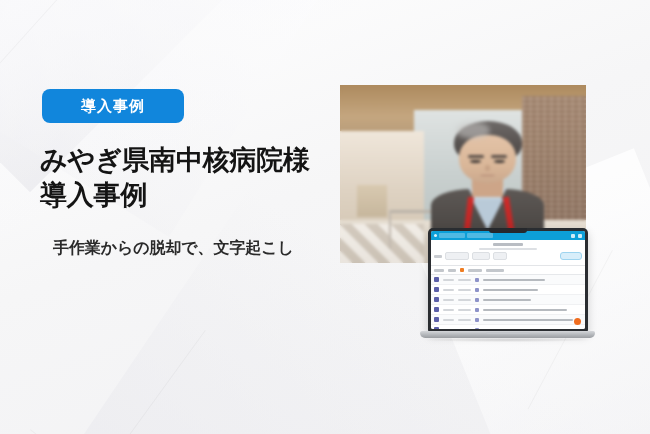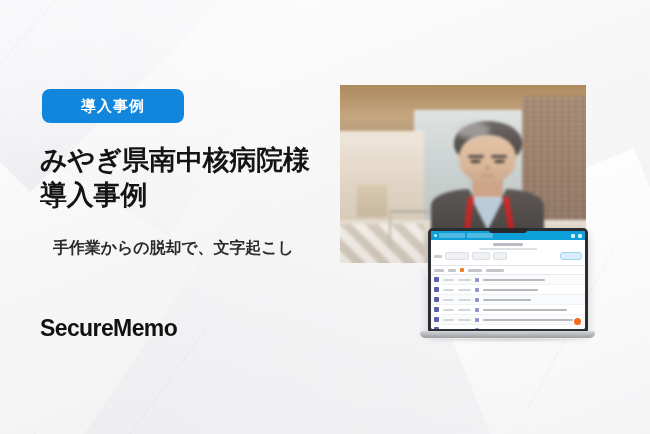--- a/index.html
+++ b/index.html
@@ -398,21 +398,20 @@
 
   <h1 class="headline">
     <span class="ln">みやぎ県南中核病院様</span>
     <span class="ln">導入事例</span>
   </h1>
 
   <p class="subcopy">
     <span class="ln">手作業からの脱却で、文字起こし</span>
   </p>
 
-  <div class="brand">SecureMemo</div>
 
   <div class="photo">
     <div class="ph-layer ph-ceiling"></div>
     <div class="ph-layer ph-glass"></div>
     <div class="ph-layer ph-brick"></div>
     <div class="ph-layer ph-wallleft"></div>
     <div class="ph-layer ph-counter"></div>
     <div class="ph-layer ph-floor"></div>
     <div class="ph-layer ph-tile"></div>
     <div class="ph-layer ph-mullion ph-rail"></div>

